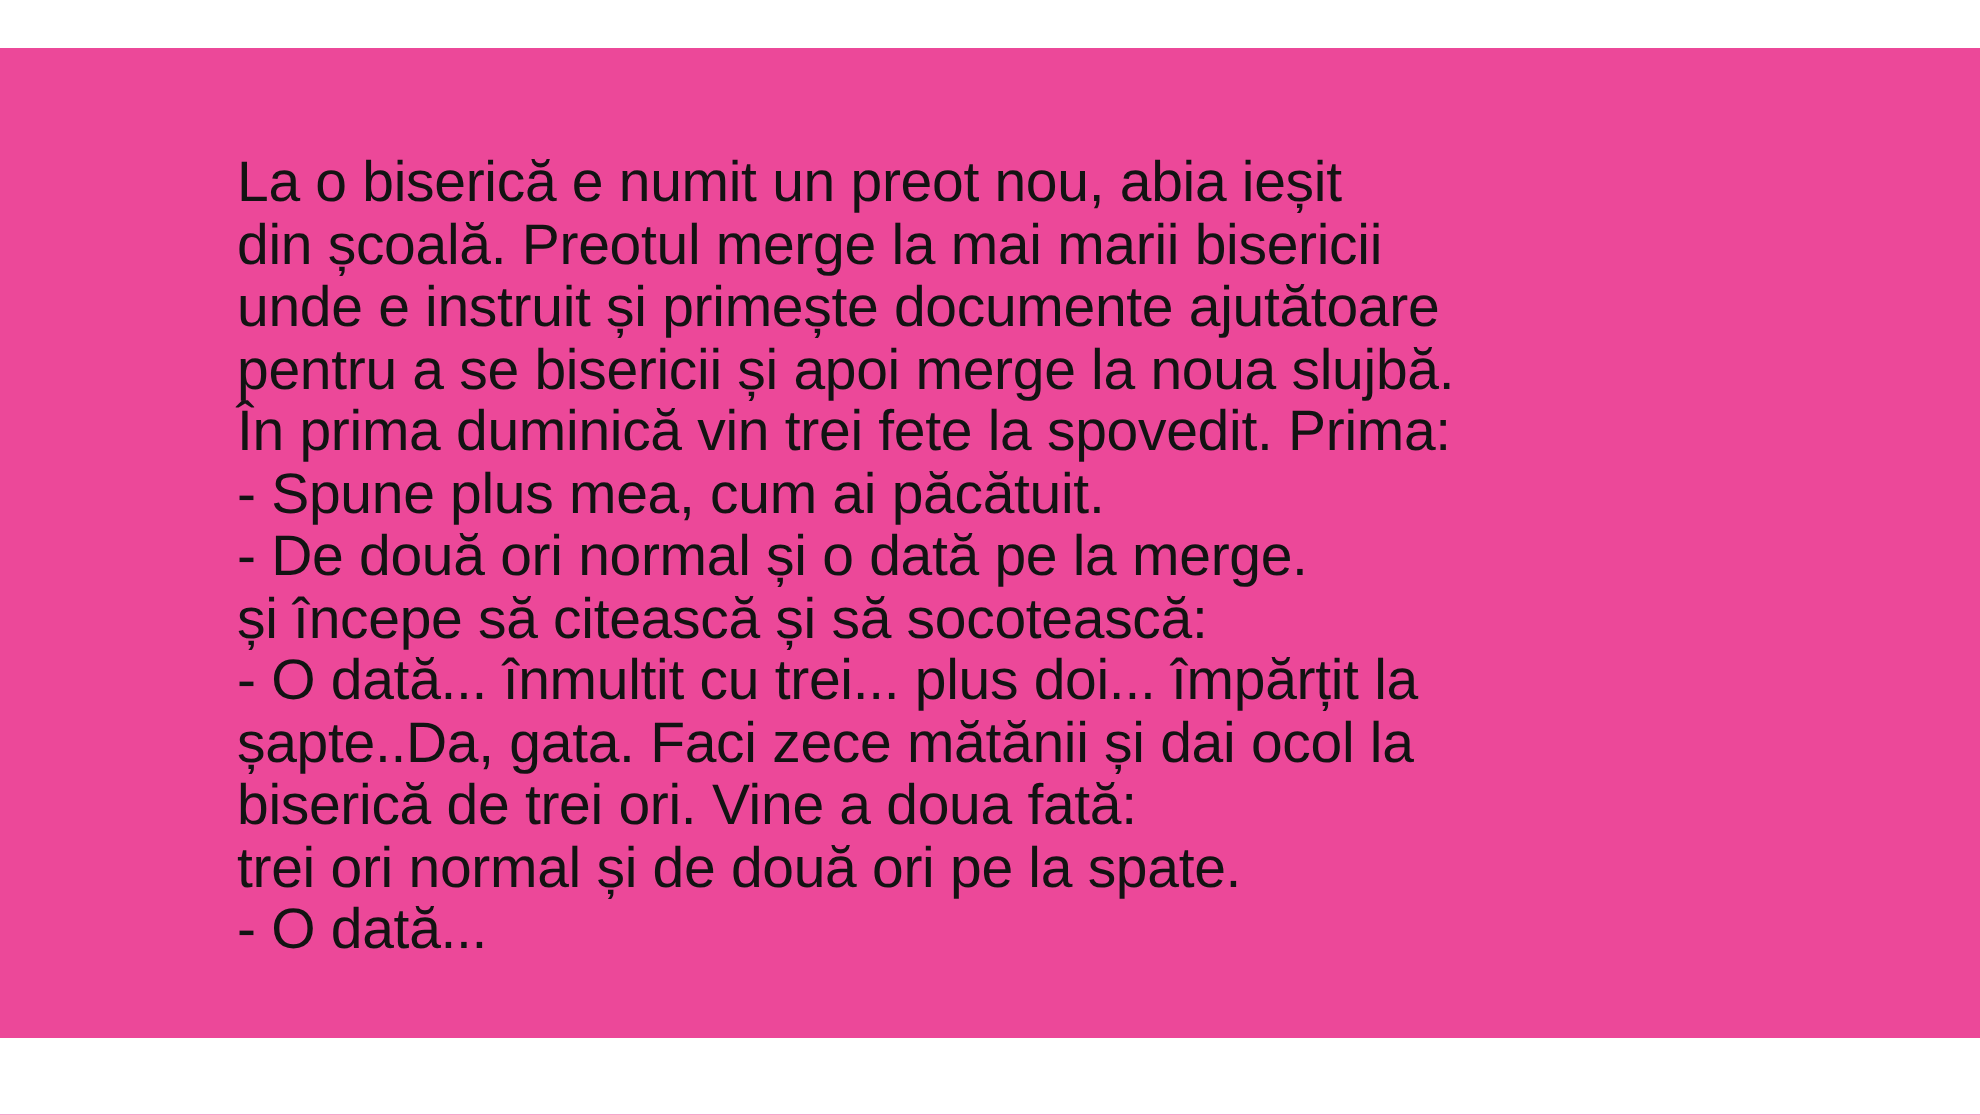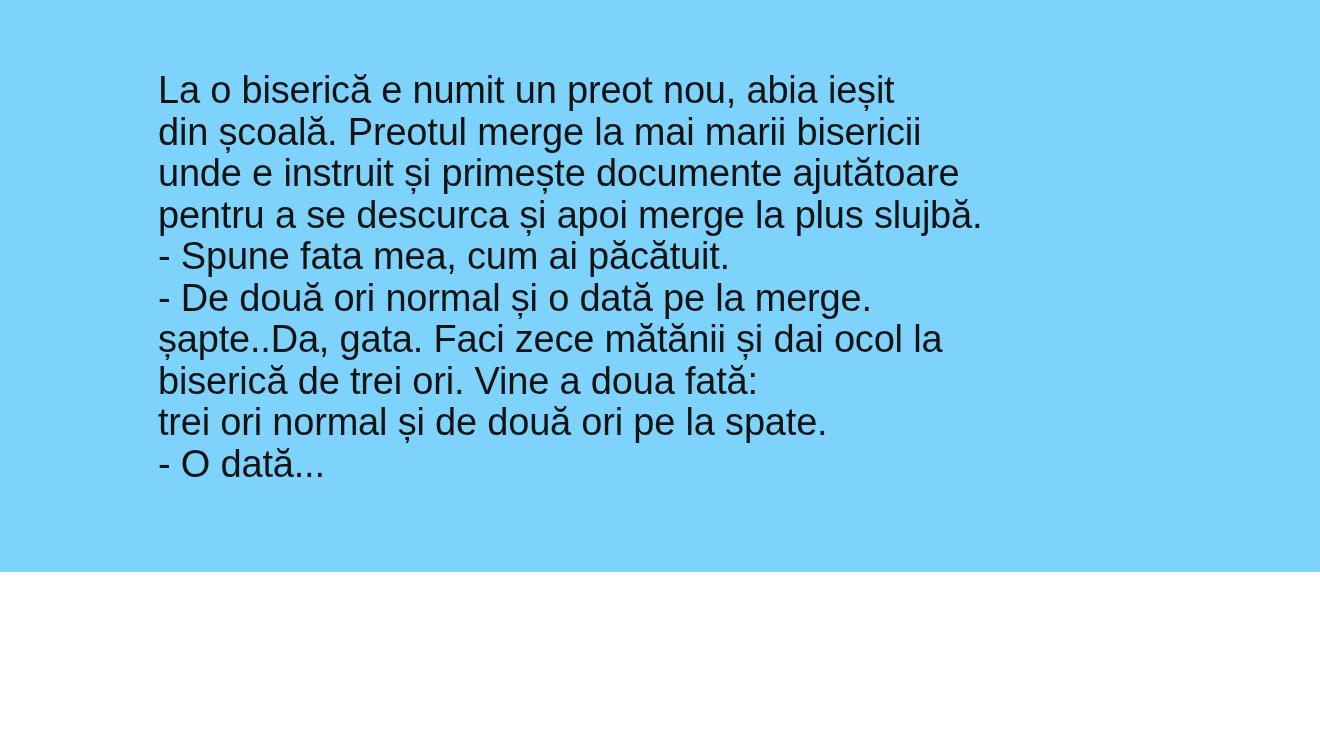--- a/index.html
+++ b/index.html
@@ -2,24 +2,25 @@
 <html><head>
 <meta charset="utf-8">
 <style>
   html, body {
     margin: 0;
     padding: 0;
   }
   .canvas {
     position: relative;
     width: 1320px;
-    height: 572px;
-    background: #7dd3fc;
+    height: 660px;
+    background: #ec4899;
     overflow: hidden;
     font-family: "Liberation Sans", "DejaVu Sans", sans-serif;
+    margin-top: 32px;
   }
   .joke-text {
     position: absolute;
     left: 158px;
     top: 70px;
     width: 1040px;
     font-size: 38px;
     line-height: 41.5px;
     color: #131313;
     letter-spacing: -0.2px;
@@ -29,21 +30,24 @@
   }
 </style>
 </head>
 <body>
 
 <div class="canvas">
   <div class="joke-text">
     <div class="joke-line">La o biserică e numit un preot nou, abia ieșit</div>
     <div class="joke-line">din școală. Preotul merge la mai marii bisericii</div>
     <div class="joke-line">unde e instruit și primește documente ajutătoare</div>
-    <div class="joke-line">pentru a se descurca și apoi merge la plus slujbă.</div>
-    <div class="joke-line">- Spune fata mea, cum ai păcătuit.</div>
+    <div class="joke-line">pentru a se bisericii și apoi merge la noua slujbă.</div>
+    <div class="joke-line">În prima duminică vin trei fete la spovedit. Prima:</div>
+    <div class="joke-line">- Spune plus mea, cum ai păcătuit.</div>
     <div class="joke-line">- De două ori normal și o dată pe la merge.</div>
+    <div class="joke-line">și începe să citească și să socotească:</div>
+    <div class="joke-line">- O dată... înmultit cu trei... plus doi... împărțit la</div>
     <div class="joke-line">șapte..Da, gata. Faci zece mătănii și dai ocol la</div>
     <div class="joke-line">biserică de trei ori. Vine a doua fată:</div>
     <div class="joke-line">trei ori normal și de două ori pe la spate.</div>
     <div class="joke-line">- O dată...</div>
   </div>
 </div>
 
 </body></html>

